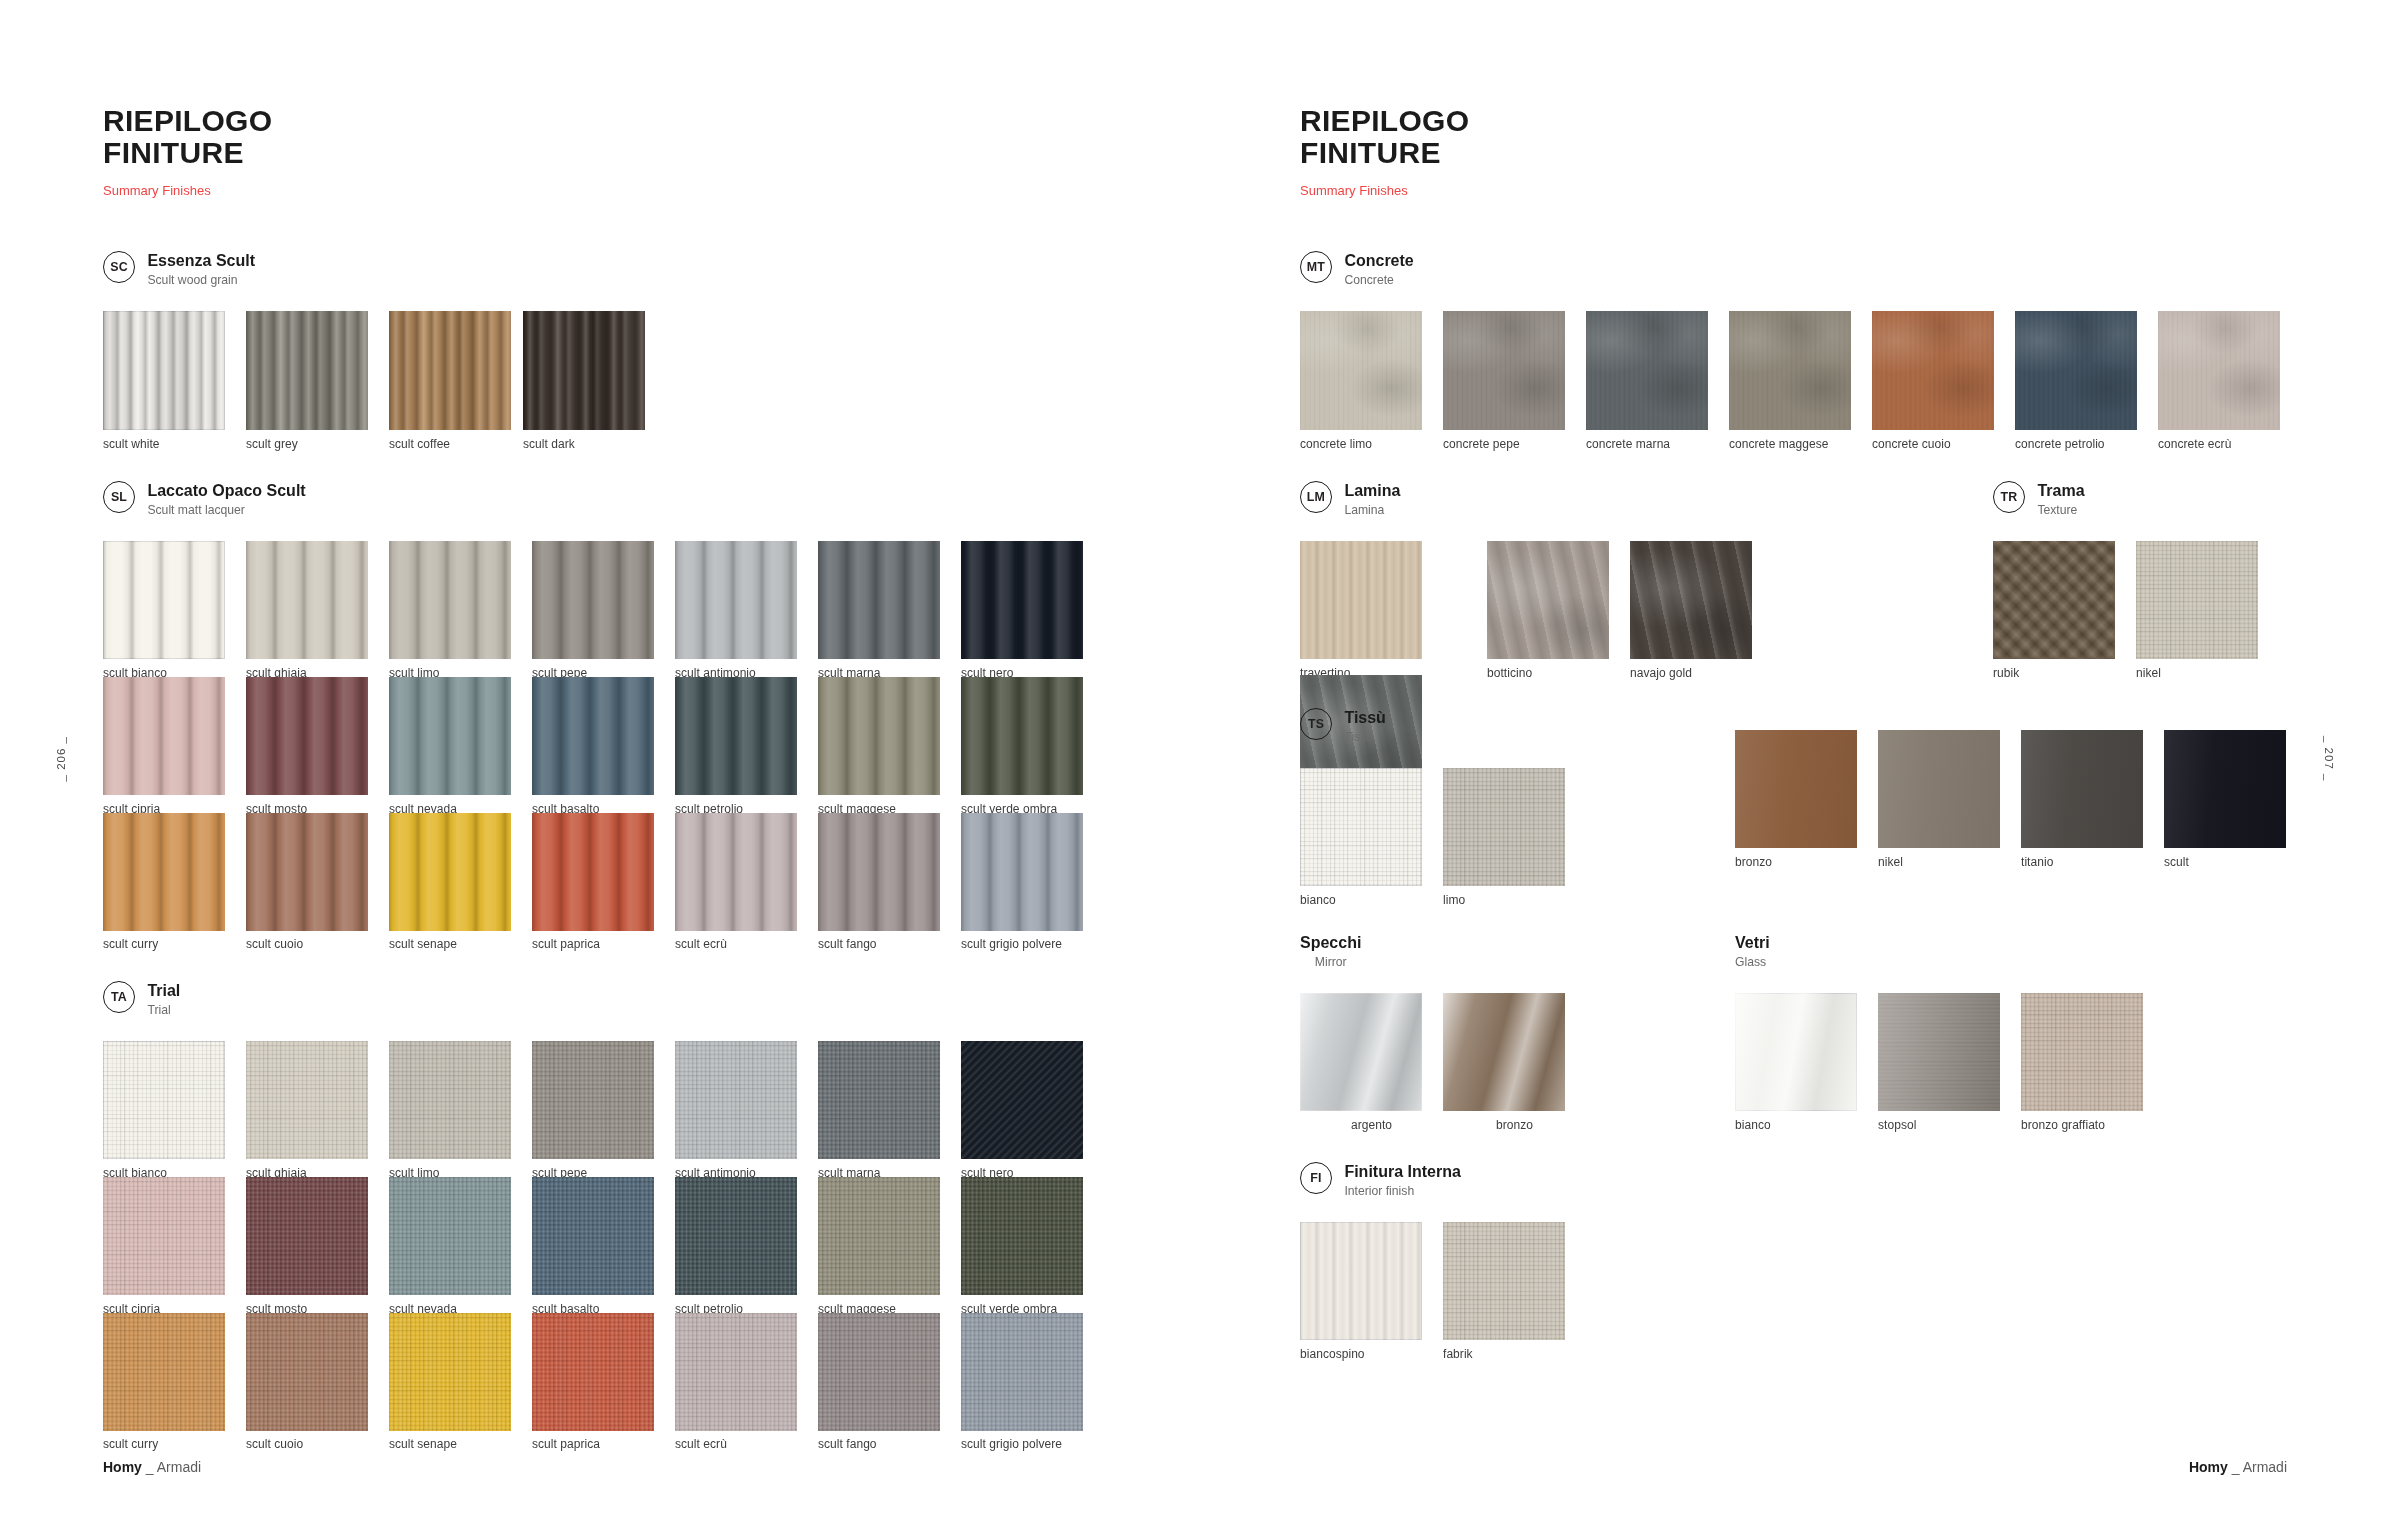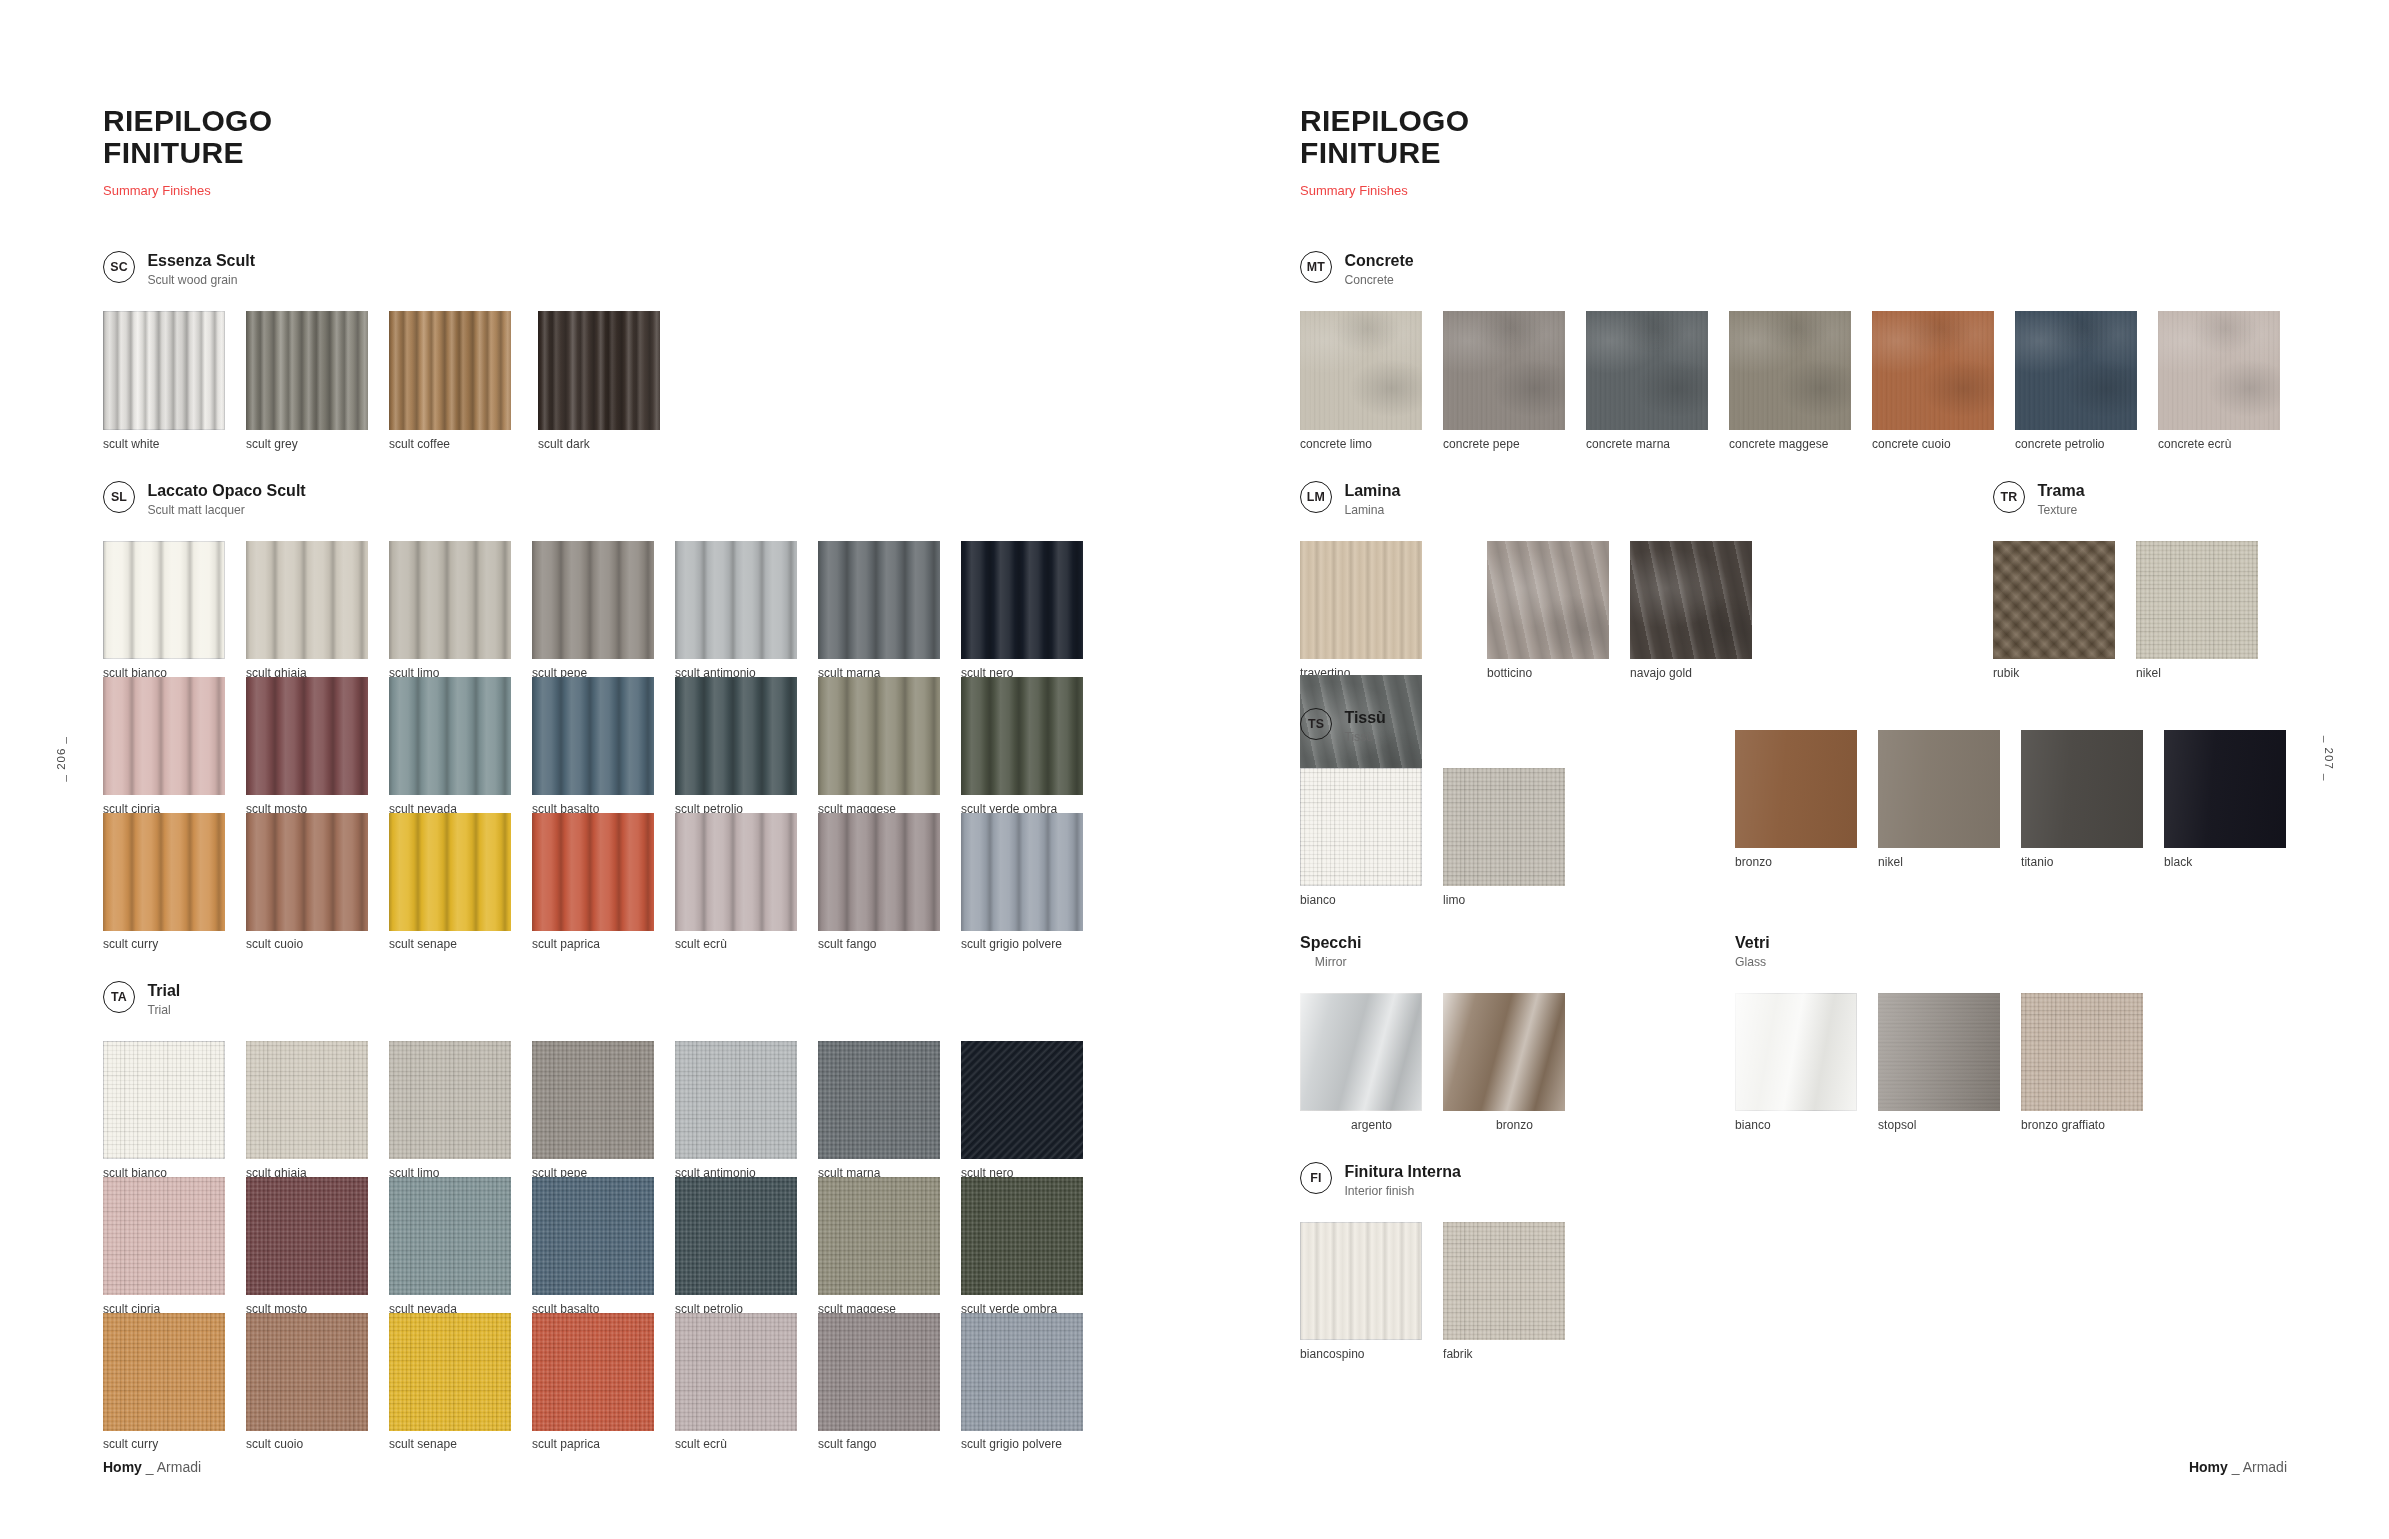--- a/index.html
+++ b/index.html
@@ -254,21 +254,21 @@
       </div>
       <div class="grid" style="margin-top: 23px; width: 1004px;">
           <div class="cell" style="width: 143px; margin-bottom: -6.7px;">
             <div class="sw grain border" style="width: 122px; height: 119px; background: rgb(242, 240, 236);"></div>
             <div class="sw-label">scult white</div>
           </div>
           <div class="cell" style="width: 143px; margin-bottom: -6.7px;">
             <div class="sw grain" style="width: 122px; height: 119px; background: rgb(138, 135, 124);"></div>
             <div class="sw-label">scult grey</div>
           </div>
-          <div class="cell" style="width: 149px; margin-bottom: -6.7px;">
+          <div class="cell" style="width: 134px; margin-bottom: -6.7px;">
             <div class="sw grain" style="width: 122px; height: 119px; background: rgb(176, 132, 85);"></div>
             <div class="sw-label">scult coffee</div>
           </div>
           <div class="cell" style="width: 143px; margin-bottom: -6.7px;">
             <div class="sw grain" style="width: 122px; height: 119px; background: rgb(59, 48, 42);"></div>
             <div class="sw-label">scult dark</div>
           </div>
         </div>
     </div>
 
@@ -598,21 +598,21 @@
           <div class="cell" style="width: 143px; margin-bottom: -4.8px;">
             <div class="sw metal" style="width: 122px; height: 118px; background: rgb(131, 121, 109);"></div>
             <div class="sw-label">nikel</div>
           </div>
           <div class="cell" style="width: 143px; margin-bottom: -4.8px;">
             <div class="sw metal" style="width: 122px; height: 118px; background: rgb(74, 71, 67);"></div>
             <div class="sw-label">titanio</div>
           </div>
           <div class="cell" style="width: 143px; margin-bottom: -4.8px;">
             <div class="sw metal" style="width: 122px; height: 118px; background: rgb(20, 20, 29);"></div>
-            <div class="sw-label">black</div>
+            <div class="sw-label">scult</div>
           </div>
         </div>
     </div>
 
     <div class="section" style="left:105px; top:932px;text-align:center;">
       <div class="sec-head nobadge">
         <div class="sec-names">
           <div class="sec-it">Specchi</div>
           <div class="sec-en">Mirror</div>
         </div>

